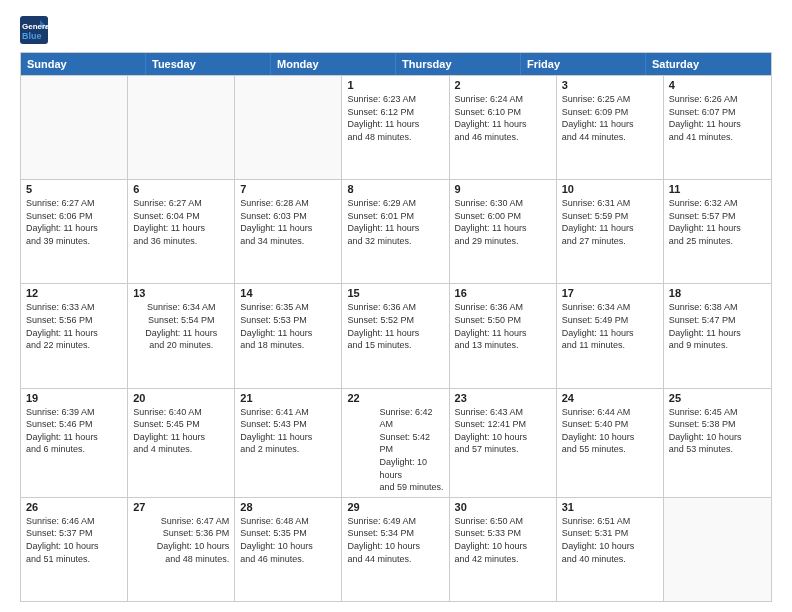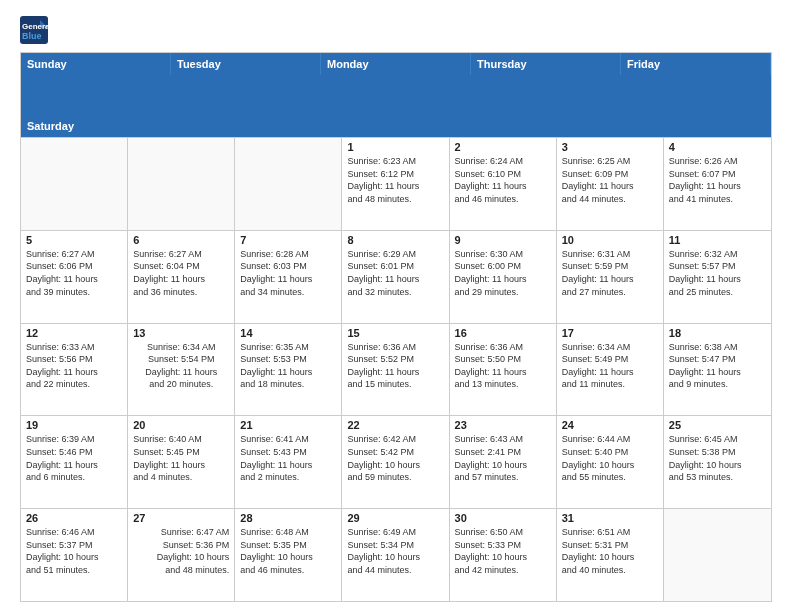--- a/index.html
+++ b/index.html
@@ -46,31 +46,31 @@
       color: #333;
     }
     .calendar {
       flex: 1;
       display: flex;
       flex-direction: column;
       border: 1px solid #ccc;
     }
     .cal-header {
       display: grid;
-      grid-template-columns: repeat(5, 1fr);
+      grid-template-columns: repeat(6, 1fr);
       background: #2a6db5;
     }
     .cal-header-cell {
       color: #fff;
       font-size: 11px;
       font-weight: bold;
       padding: 5px 6px;
       border-right: 1px solid #3a7ec5;
     }
-    .cal-header-cell:last-child { border-right: none; margin-top: 40px; }
+    .cal-header-cell:last-child { border-right: none; }
     .cal-body {
       flex: 1;
       display: flex;
       flex-direction: column;
     }
     .cal-row {
       display: grid;
       grid-template-columns: repeat(7, 1fr);
       flex: 1;
       border-top: 1px solid #ccc;
@@ -279,29 +279,29 @@
           </div>
           <div class="cal-cell">
             <div class="day-num">21</div>
             <div class="cell-info" style="white-space: pre-line;">Sunrise: 6:41 AM
 Sunset: 5:43 PM
 Daylight: 11 hours
 and 2 minutes.</div>
           </div>
           <div class="cal-cell">
             <div class="day-num">22</div>
-            <div class="cell-info" style="white-space: pre-line;">Sunrise: 6:42 AM
+            <div class="cell-info" style="white-space: pre-line; margin-left: 32px;">Sunrise: 6:42 AM
 Sunset: 5:42 PM
 Daylight: 10 hours
 and 59 minutes.</div>
           </div>
           <div class="cal-cell">
             <div class="day-num">23</div>
             <div class="cell-info" style="white-space: pre-line;">Sunrise: 6:43 AM
-Sunset: 2:41 PM
+Sunset: 12:41 PM
 Daylight: 10 hours
 and 57 minutes.</div>
           </div>
           <div class="cal-cell">
             <div class="day-num">24</div>
             <div class="cell-info" style="white-space: pre-line;">Sunrise: 6:44 AM
 Sunset: 5:40 PM
 Daylight: 10 hours
 and 55 minutes.</div>
           </div>

